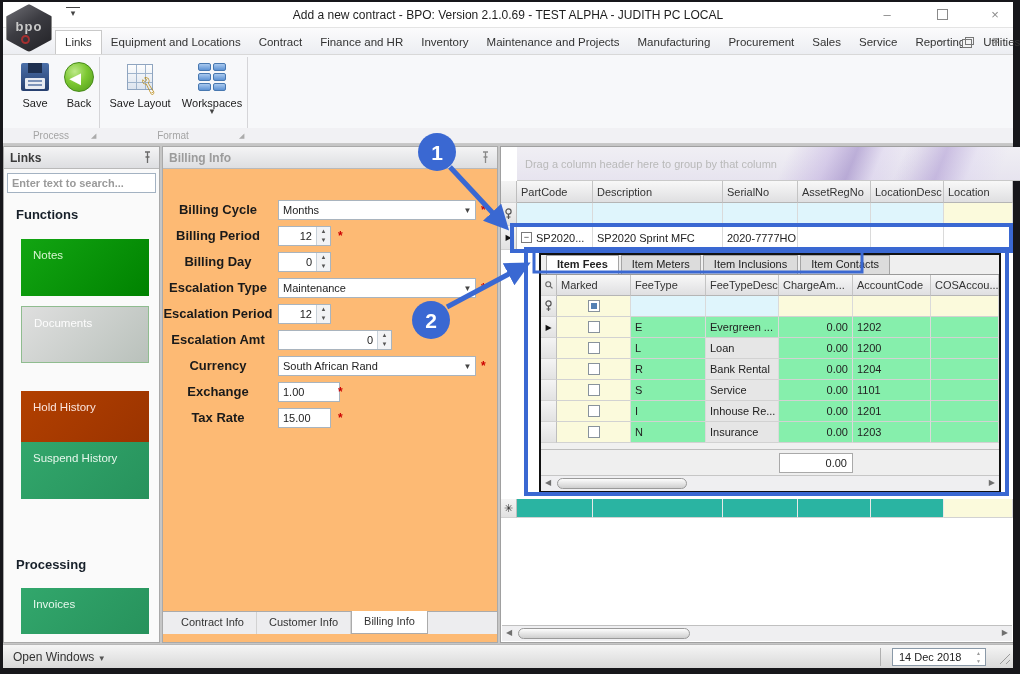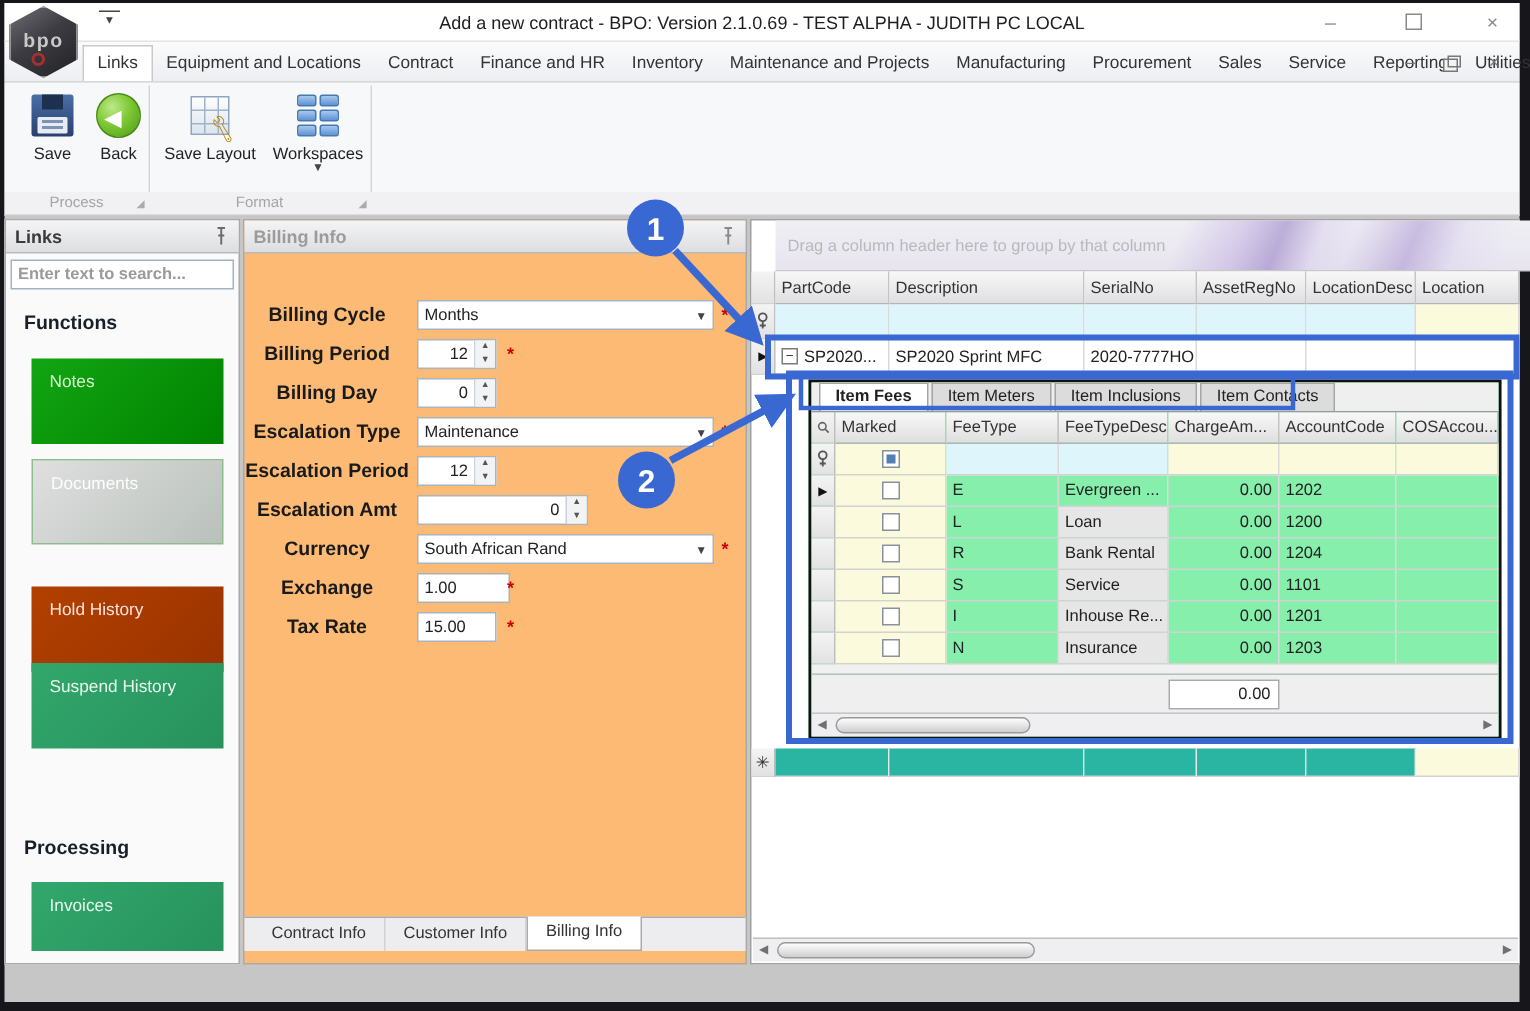--- a/index.html
+++ b/index.html
@@ -520,20 +520,32 @@
       <div class="c yellow" style="flex:1;"></div>
     </div>
 
     <div class="abs hscroll" style="left:1px; top:478px; width:510px; border-top:1px solid #C0C0C0;">
       <span class="hs-arrow" style="left:4px;">◀</span>
       <div class="hs-thumb" style="left:16px; width:172px;"></div>
       <span class="hs-arrow" style="right:4px;">▶</span>
     </div>
   </div>
 
+  <div class="abs statusbar">
+    <div class="ow"><span>Open Windows</span> <span class="da">▼</span></div>
+    <div class="sb-sep"></div>
+    <div class="datebox">
+      <span class="dv">14 Dec 2018</span>
+      <span class="dspin">
+          <span>▲</span>
+          <span>▼</span>
+        </span>
+    </div>
+    <div class="grip"></div>
+  </div>
 
   <svg class="annot">
     <defs>
       <marker id="ah" markerWidth="5" markerHeight="5" refX="3.5" refY="2.5" orient="auto">
         <path d="M0,0 L5,2.5 L0,5 z" fill="#3A68D2"></path>
       </marker>
     </defs>
     <rect x="512" y="225" width="499" height="26" fill="none" stroke="#3A68D2" stroke-width="4"></rect>
     <rect x="526" y="249" width="481" height="245" fill="none" stroke="#3A68D2" stroke-width="4"></rect>
     <rect x="534" y="251" width="328" height="21" fill="none" stroke="#3A68D2" stroke-width="3"></rect>

